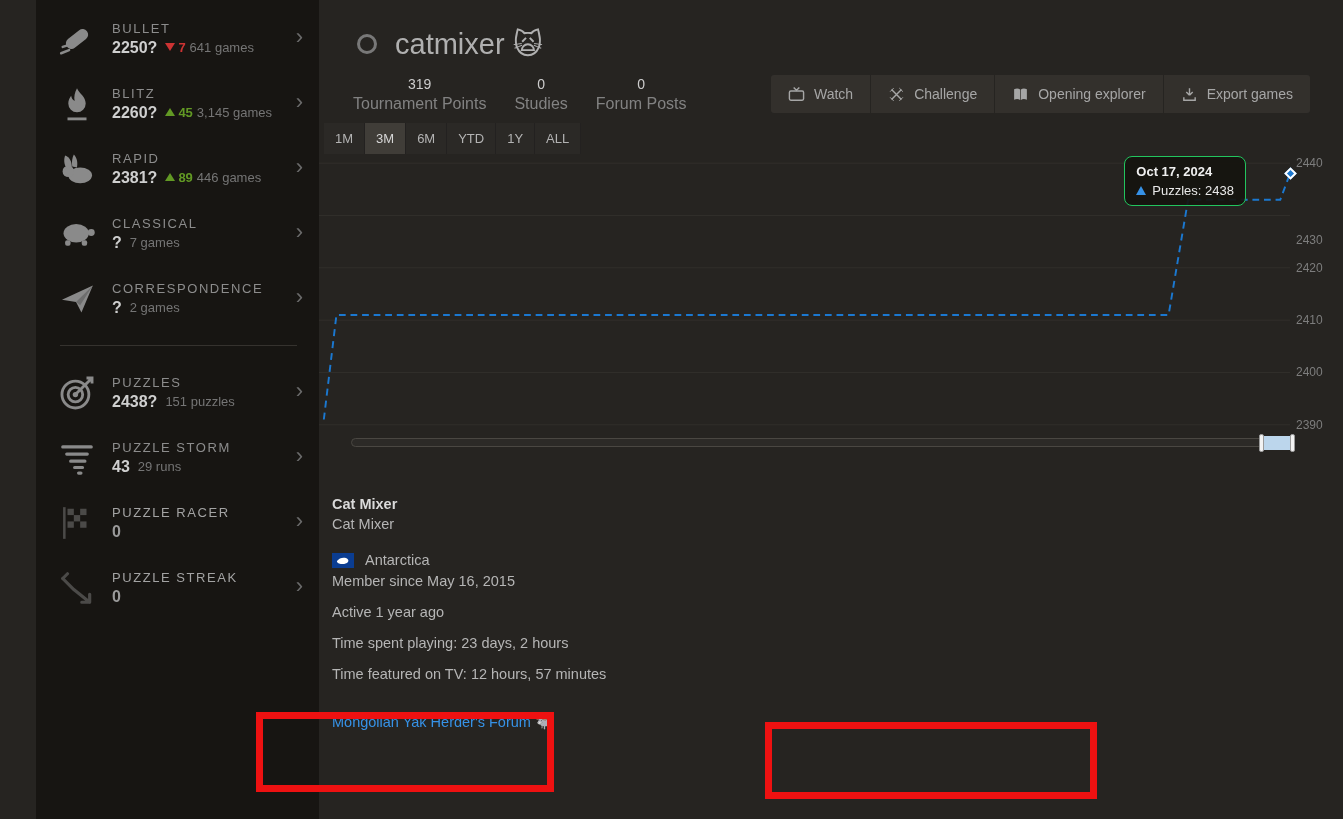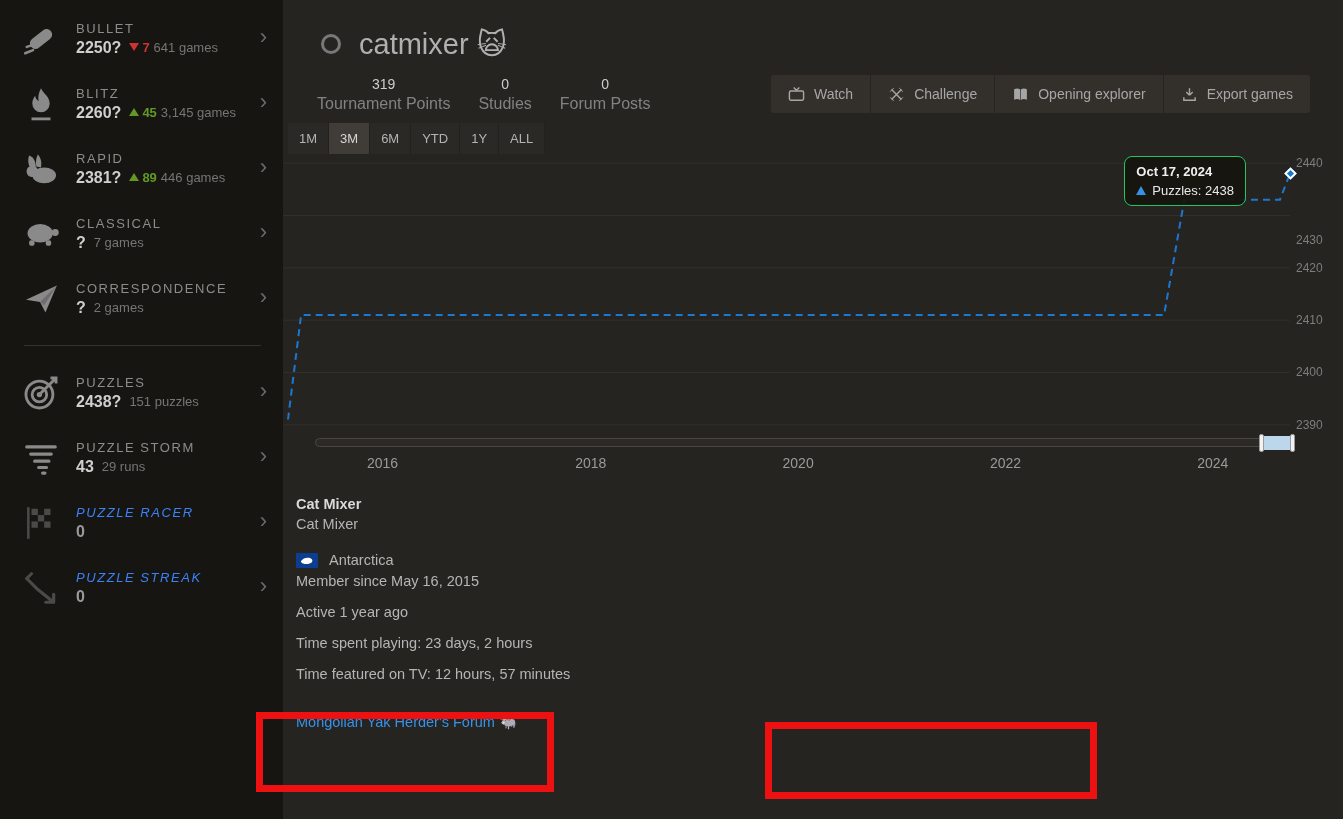--- a/index.html
+++ b/index.html
@@ -4,37 +4,37 @@
 <style>
   * { box-sizing: border-box; margin: 0; padding: 0; }
   html,body { width:1343px; height:819px; overflow:hidden; }
   body {
     font-family: "Liberation Sans", "DejaVu Sans", sans-serif;
     background:#262421; color:#b8b8b8; font-size:14px;
   }
   .app { position:relative; width:1343px; height:819px; display:flex; }
 
   
-  .sidebar { width:283px; height:100%; background:#171512; flex:0 0 283px; padding-top:6px; }
+  .sidebar { width:283px; height:100%; background:#171512; flex:0 0 283px; padding-top:6px;margin-left:36px; }
   .side-item { display:flex; align-items:center; height:65px; padding:0 10px 0 22px; cursor:pointer; }
   .s-icon { width:54px; flex:0 0 54px; display:flex; align-items:center; }
   .s-icon svg { width:38px; height:38px; }
   .s-text { flex:1; }
   .s-label { font-size:13px; letter-spacing:.12em; color:#8c8c8c; margin-bottom:3px; }
   .s-stats { font-size:13px; color:#757575; display:flex; align-items:center; }
   .s-rating { font-size:16px; font-weight:bold; color:#cfcfcf; margin-right:4px; }
   .s-games { margin-left:4px; }
   .tri { display:inline-block; width:0; height:0; border-left:5px solid transparent; border-right:5px solid transparent; margin:0 3px 1px 4px; }
   .tri.up { border-bottom:8px solid #629924; }
   .tri.down { border-top:8px solid #cc3333; }
   .t-up { color:#629924; font-weight:bold; }
   .t-down { color:#cc3333; font-weight:bold; }
   .chev { color:#6a6a6a; font-size:22px; line-height:1; padding:0 6px 4px 0; }
   .side-divider { border-top:1px solid #35322e; margin:14px 22px 14px 24px; }
-  .dim .s-label { color:#3b82f6;font-style:italic; }
+  .dim .s-label { color:#a3a3a3; }
   .dim .s-rating { color:#9a9a9a; }
   .dim .s-icon svg { opacity:.45; }
 
   
   .main { flex:1; position:relative; background:#262421; }
 
   .profile-header { display:flex; align-items:center; margin:27px 0 6px 38px; }
   .status-ring { width:20px; height:20px; border:3px solid #787878; border-radius:50%; margin-right:18px; }
   .username { font-size:29px; color:#b0b0b0; font-weight:400; }
 
@@ -368,27 +368,20 @@
         </div>
     </div>
 
     <div class="slider-wrap">
       <div class="slider-track">
         <div class="slider-range">
           <div class="slider-handle left"></div>
           <div class="slider-handle right"></div>
         </div>
       </div>
-      <div class="slider-years">
-        <span class="year" style="left:6.9%">2016</span>
-        <span class="year" style="left:28.2%">2018</span>
-        <span class="year" style="left:49.4%">2020</span>
-        <span class="year" style="left:70.6%">2022</span>
-        <span class="year" style="left:91.8%">2024</span>
-      </div>
     </div>
 
     <section class="profile-info">
       <div class="p-name">Cat Mixer</div>
       <div class="p-bio">Cat Mixer</div>
       <div class="flag-row">
         <svg viewBox="0 0 22 15">
             <rect width="22" height="15" fill="#0b3d91"></rect>
             <path d="M5 8c2-3 6-4 9-3 2 .7 3 2.4 2 4-2 2.2-6 2.6-9 1.4C5.5 9.8 4.6 8.8 5 8z" fill="#fff"></path>
           </svg>

